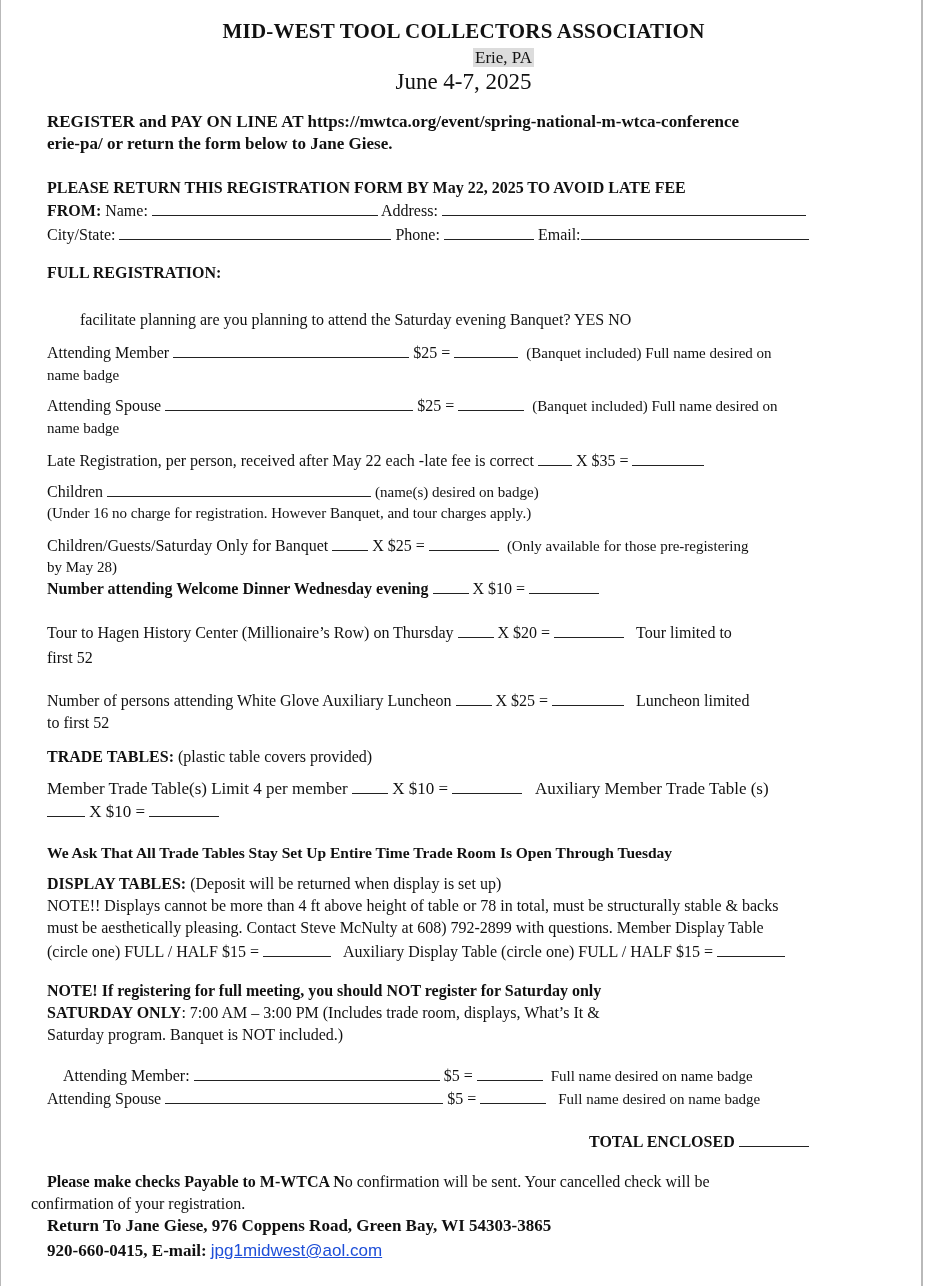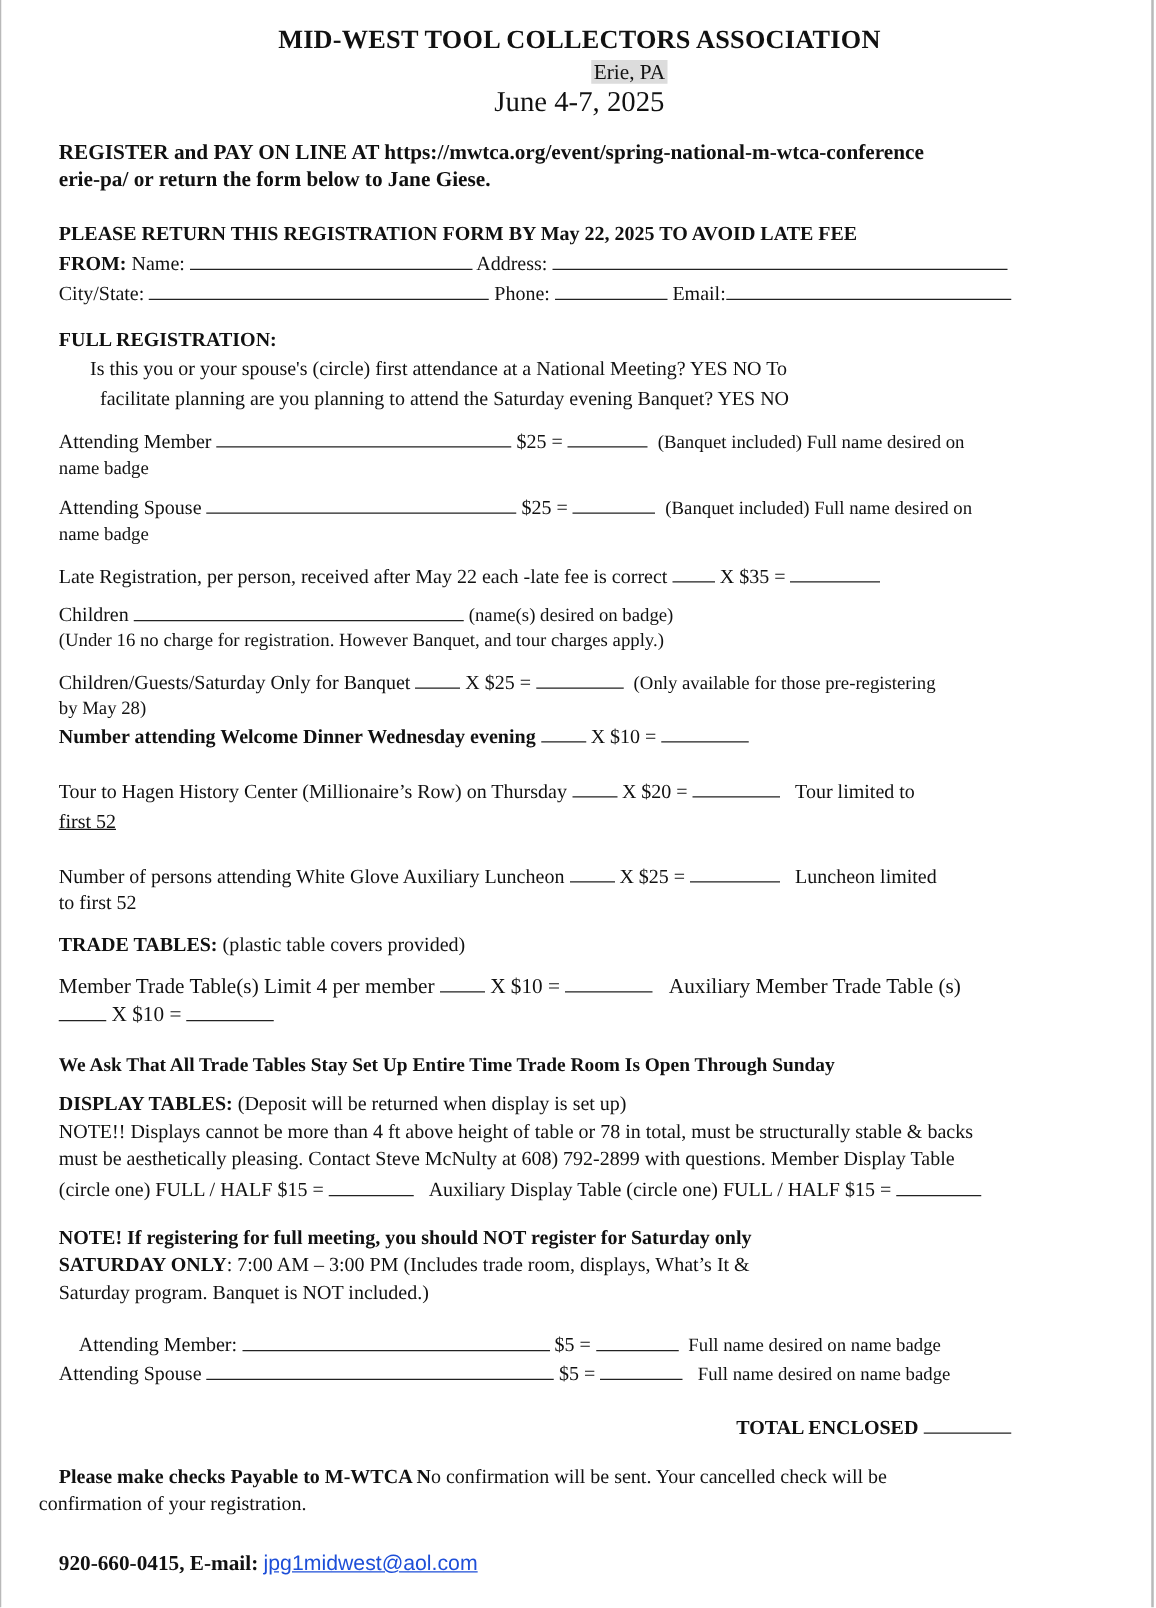--- a/index.html
+++ b/index.html
@@ -43,21 +43,20 @@
   </div>
   <div class="ln" style="left:46px; top:225px;">
     <span>City/State:</span>
     <span class="blank" style="width:272px;"></span>
     <span>Phone:</span>
     <span class="blank" style="width:90px;"></span>
     <span>Email:</span><span class="blank" style="width:228px;"></span>
   </div>
 
   <div class="ln b u" style="left:46px; top:263px;">FULL REGISTRATION:</div>
-  <div class="ln" style="left:71px; top:286px;">Is this you or your spouse's (circle) first attendance at a National Meeting? YES NO  To</div>
   <div class="ln" style="left:79px; top:310px;">facilitate planning are you planning to attend the Saturday evening Banquet? YES NO</div>
 
   <div class="ln" style="left:46px; top:343px;">
     <span>Attending Member</span>
     <span class="blank" style="width:236px;"></span>
     <span>$25 =</span>
     <span class="blank" style="width:64px;"></span>
     &nbsp;<span class="sm">(Banquet included) Full name desired on</span>
   </div>
   <div class="ln sm" style="left:46px; top:365px;">name badge</div>
@@ -101,21 +100,21 @@
     <span class="blank" style="width:70px;"></span>
   </div>
 
   <div class="ln" style="left:46px; top:623px;">
     <span>Tour to Hagen History Center (Millionaire’s Row) on Thursday</span>
     <span class="blank" style="width:36px;"></span>
     <span>X $20 =</span>
     <span class="blank" style="width:70px;"></span>
     &nbsp;&nbsp;<span>Tour limited to</span>
   </div>
-  <div class="ln" style="left:46px; top:648px;text-decoration:underline;">first 52</div>
+  <div class="ln" style="left:46px; top:648px;">first 52</div>
 
   <div class="ln" style="left:46px; top:691px;">
     <span>Number of persons attending White Glove Auxiliary Luncheon</span>
     <span class="blank" style="width:36px;"></span>
     <span>X $25 =</span>
     <span class="blank" style="width:72px;"></span>
     &nbsp;&nbsp;<span>Luncheon limited</span>
   </div>
   <div class="ln" style="left:46px; top:713px;">to first 52</div>
 
@@ -127,21 +126,21 @@
     <span class="blank" style="width:36px;"></span>
     <span>X $10 =</span>
     <span class="blank" style="width:70px;"></span>
     &nbsp;&nbsp;<span>Auxiliary Member Trade Table (s)</span>
   </div>
   <div class="ln" style="left:46px; top:802px; font-size:17px;">
     <span class="blank" style="width:38px;"></span>
     <span>X $10 =</span>
     <span class="blank" style="width:70px;"></span>
   </div>
-  <div class="ln b u" style="left:46px; top:843px; font-size:15.5px;">We Ask That All Trade Tables Stay Set Up Entire Time Trade Room Is Open Through Sunday</div>
+  <div class="ln b u" style="left:46px; top:843px; font-size:15.5px;">We Ask That All Trade Tables Stay Set Up Entire Time Trade Room Is Open Through Tuesday</div>
 
   <div class="ln" style="left:46px; top:874px;">
     <span class="b u">DISPLAY TABLES:</span><span> (Deposit will be returned when display is set up)</span>
   </div>
   <div class="ln" style="left:46px; top:896px;">
     <span>NOTE!! </span><span class="u">Displays cannot be more than 4 ft above height of table or 78 in total, must be structurally stable &amp; backs</span>
   </div>
   <div class="ln" style="left:46px; top:918px;">
     <span class="u">must be aesthetically pleasing.</span><span> Contact Steve McNulty at 608) 792-2899 with questions.  Member Display Table</span>
   </div>
@@ -177,17 +176,18 @@
 
   <div class="ln" style="left:588px; top:1132px;">
     <span class="b">TOTAL ENCLOSED</span>
     <span class="blank" style="width:70px;"></span>
   </div>
 
   <div class="ln" style="left:46px; top:1172px;">
     <span class="b">Please make checks Payable to M-WTCA N</span><span class="u">o confirmation will be sent. Your cancelled check will be</span>
   </div>
   <div class="ln u" style="left:30px; top:1194px;">confirmation of your registration.</div>
+  <div class="ln b" style="left:46px; top:1216px; font-size:17px;">Return To Jane Giese, 976 Coppens Road, Green Bay, WI 54303-3865</div>
   <div class="ln" style="left:46px; top:1241px; font-size:17px;">
     <span class="b">920-660-0415, E-mail: </span><span class="mail">jpg1midwest@aol.com</span>
   </div>
 
 </div>
 
 </body></html>

